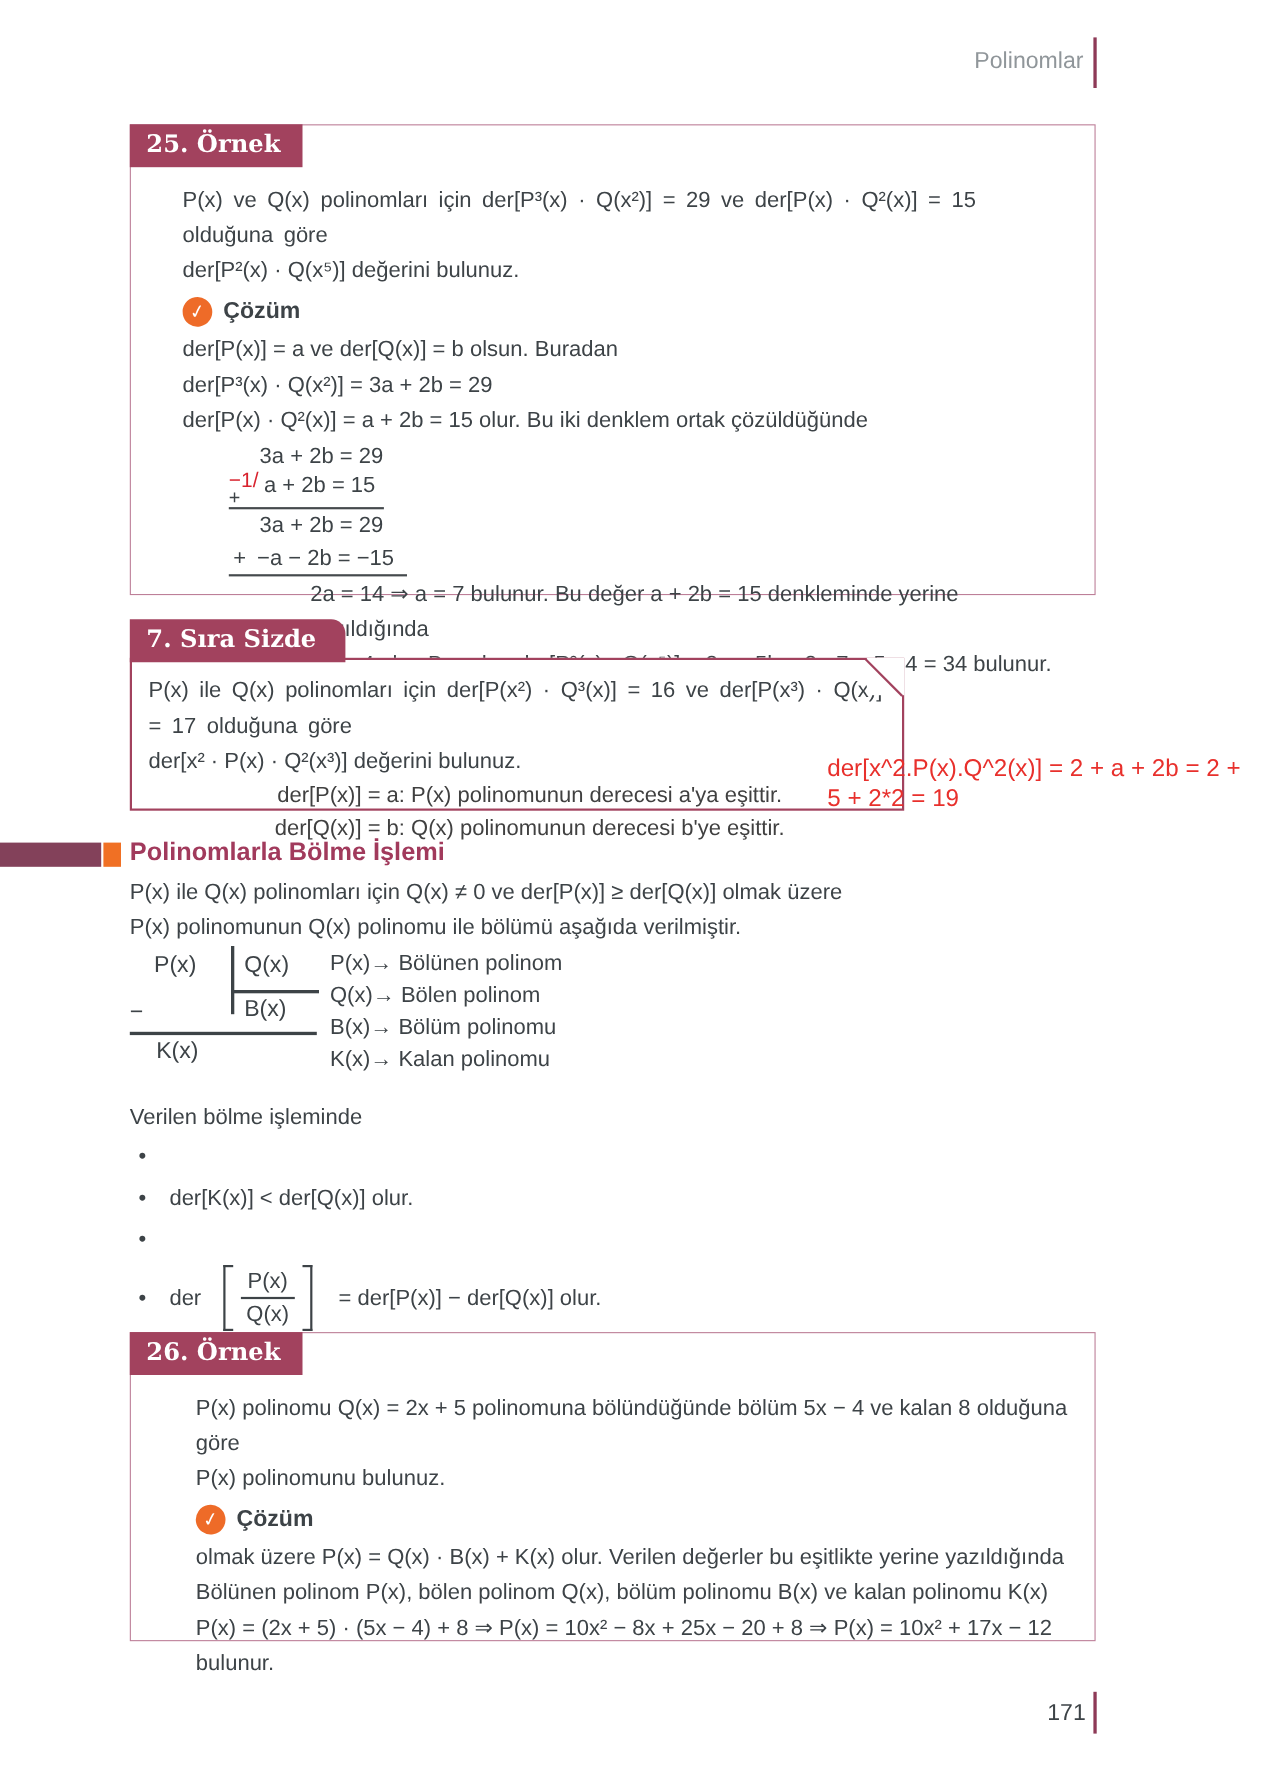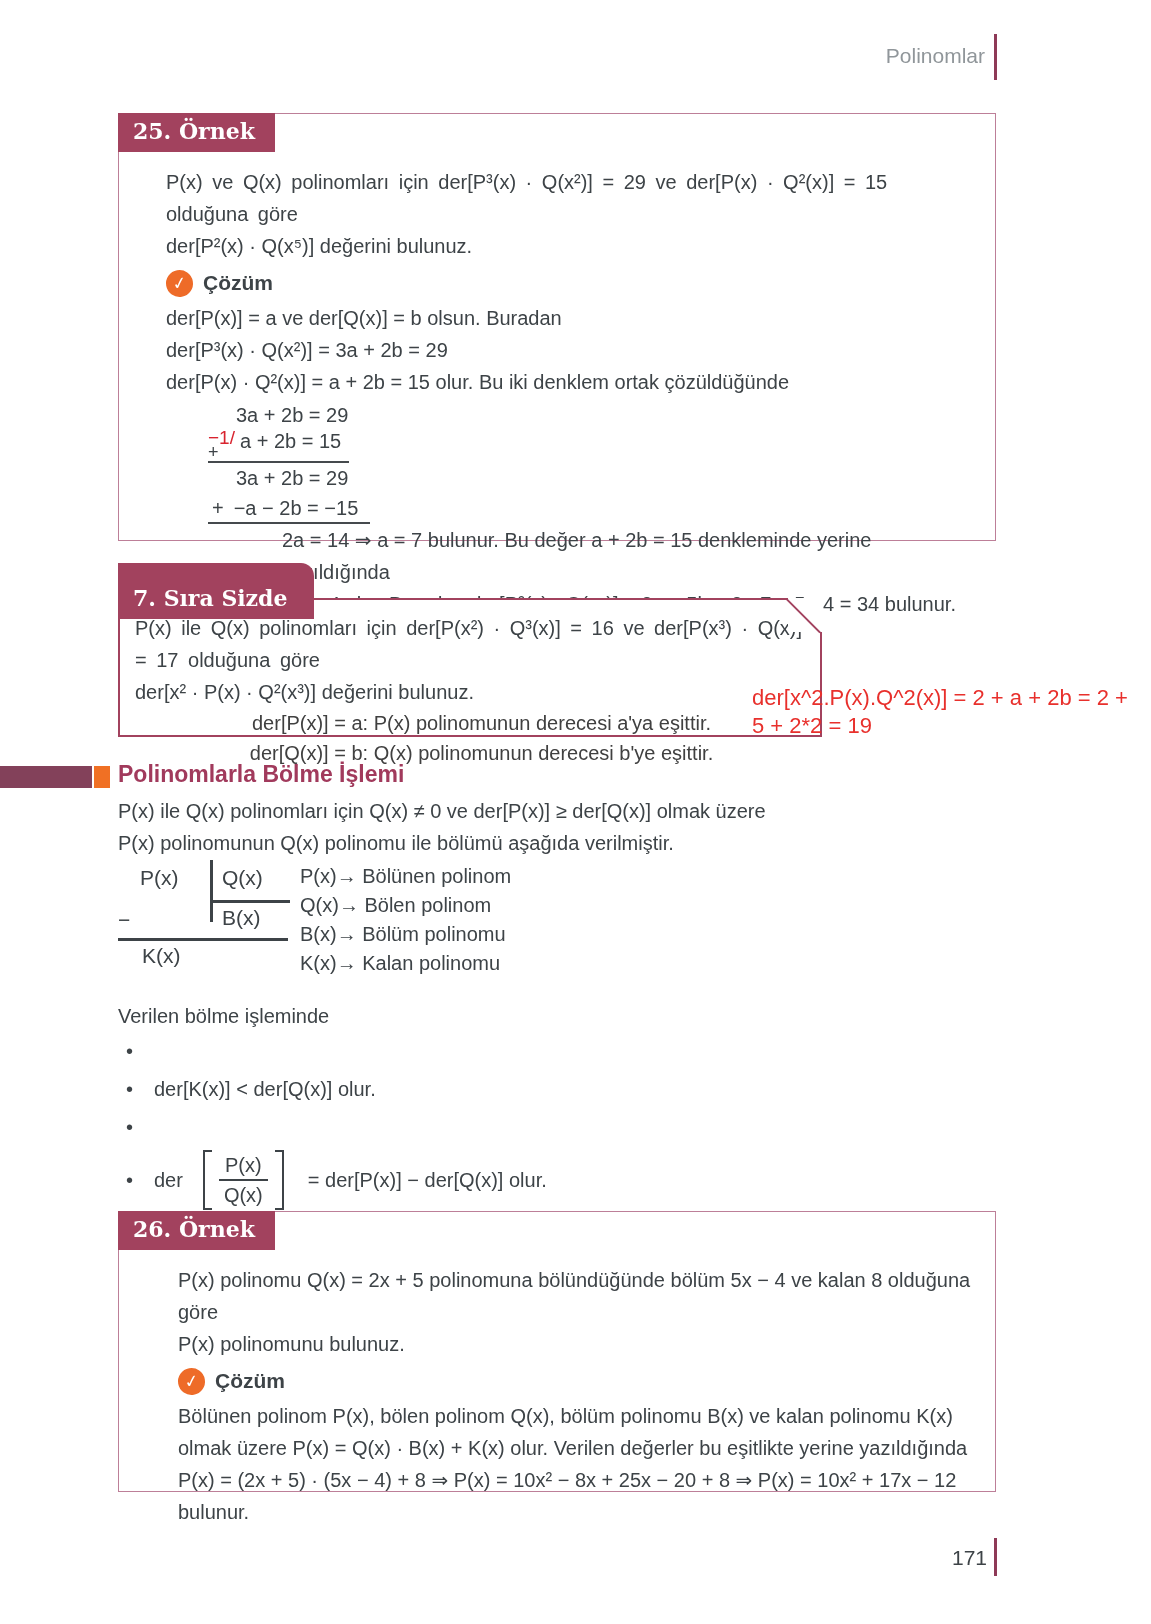--- a/index.html
+++ b/index.html
@@ -43,21 +43,21 @@
   .red-mult { color:#d8232e; font-size:19px; }
   .plus-small { font-size:18px; color:#3d4347; }
   .eq-under2 { display:flex; align-items:flex-end; gap:10px; width:max-content;
                border-bottom:2px solid #454a4d; padding:2px 12px 2px 4px; margin-top:2px; }
   .sol-indent { margin-left:116px; }
 
   
   .box2-tab {
     position:absolute; top:563px; left:118px; z-index:3; background:#a2425e; color:#fff;
     font-family:"DejaVu Serif","Liberation Serif",serif; font-weight:bold; font-size:22px;
-    padding:22px 26px 8px 15px; border-top-right-radius:13px; white-space:nowrap;
+    padding:5px 26px 8px 15px; border-top-right-radius:13px; white-space:nowrap;
   }
   .box2 { position:absolute; top:598px; left:118px; width:704px; height:139px;
           border:2px solid #a2425e; box-sizing:border-box; background:#fff; }
   .bevel-cover { position:absolute; top:-2px; right:-2px; width:34px; height:34px; background:#ffffff; }
   .bevel-line  { position:absolute; top:15px; right:-7px; width:47px; height:2px; background:#a2425e; transform:rotate(45deg); }
   .box2-content { padding:12px 16px 0 15px; }
   .red-note { color:#404040; margin:0 0 0 24px; font-size:20px; line-height:30px;text-align:center; }
   .annotation { position:absolute; left:632px; top:84px; z-index:4; color:#e8302c;
                 font-size:22px; line-height:28px; width:500px; white-space:nowrap; }
 
@@ -214,22 +214,22 @@
 
   <div class="example-box box3">
     <div class="tab">26. Örnek</div>
     <div class="box-content">
       <p class="line">P(x) polinomu Q(x) = 2x + 5 polinomuna bölündüğünde bölüm 5x − 4 ve kalan 8 olduğuna göre</p>
       <p class="line">P(x) polinomunu bulunuz.</p>
       <div class="solution-row">
         <span class="check-icon">✓</span>
         <span class="solution-label">Çözüm</span>
       </div>
+      <p class="line">olmak üzere P(x) = Q(x) · B(x) + K(x) olur. Verilen değerler bu eşitlikte yerine yazıldığında</p>
       <p class="line">Bölünen polinom P(x), bölen polinom Q(x), bölüm polinomu B(x) ve kalan polinomu K(x)</p>
-      <p class="line">olmak üzere P(x) = Q(x) · B(x) + K(x) olur. Verilen değerler bu eşitlikte yerine yazıldığında</p>
       <p class="line">P(x) = (2x + 5) · (5x − 4) + 8 ⇒ P(x) = 10x² − 8x + 25x − 20 + 8 ⇒ P(x) = 10x² + 17x − 12 bulunur.</p>
     </div>
   </div>
 
   <div class="footer-num">171</div>
   <div class="footer-bar"></div>
 
 </div>
 
 </body></html>

